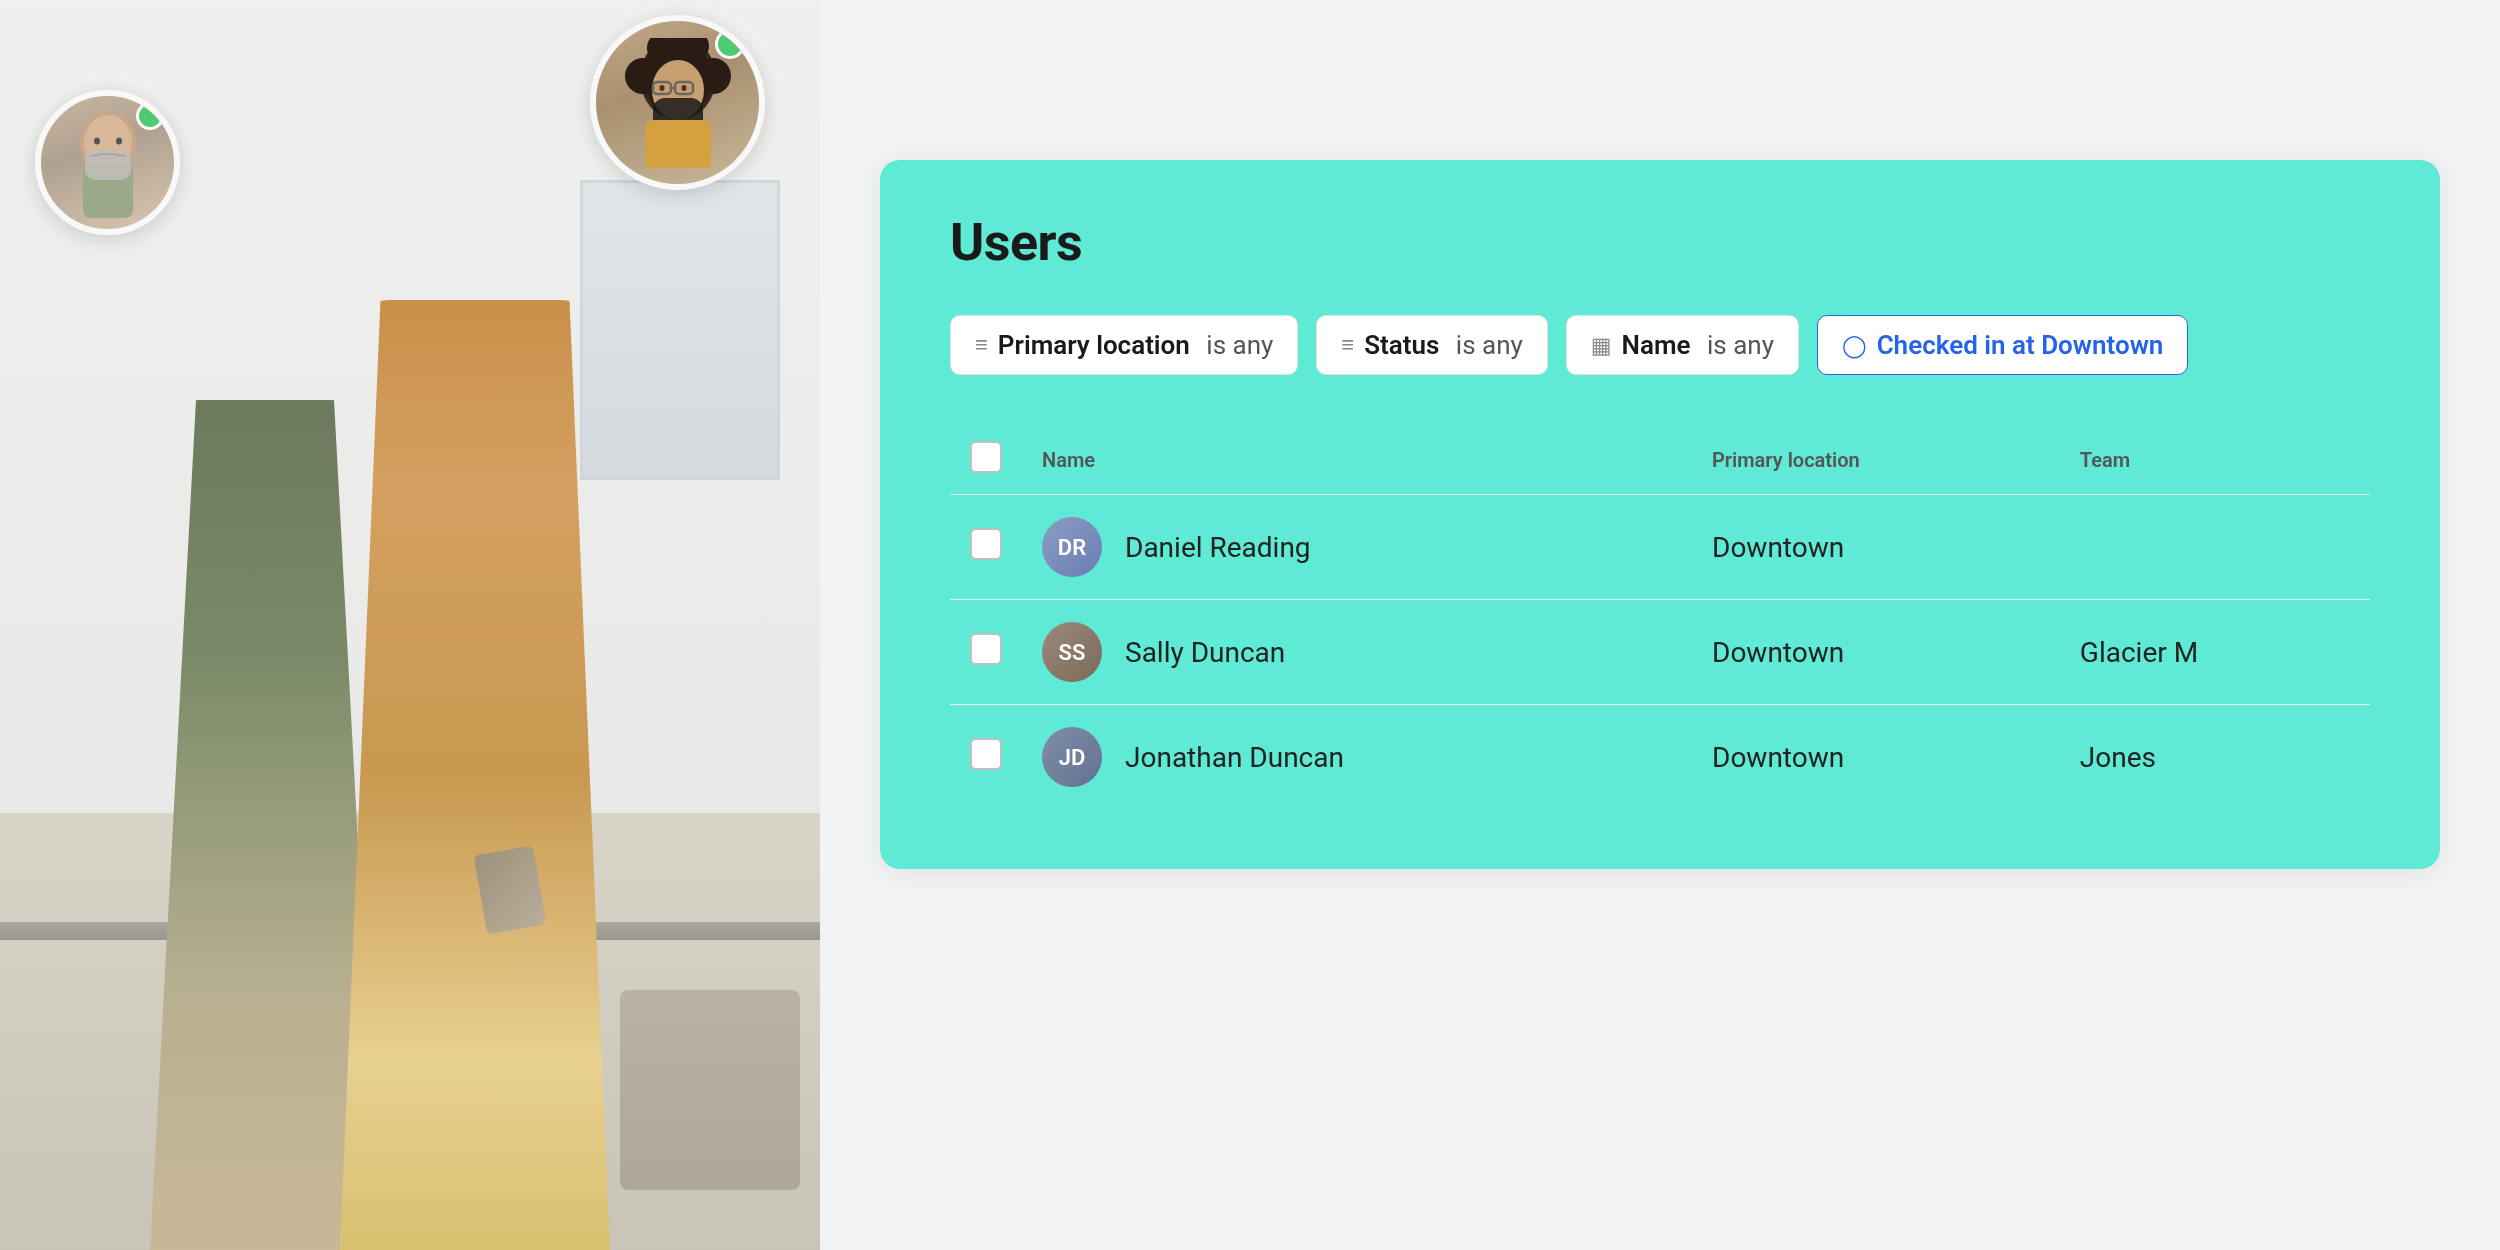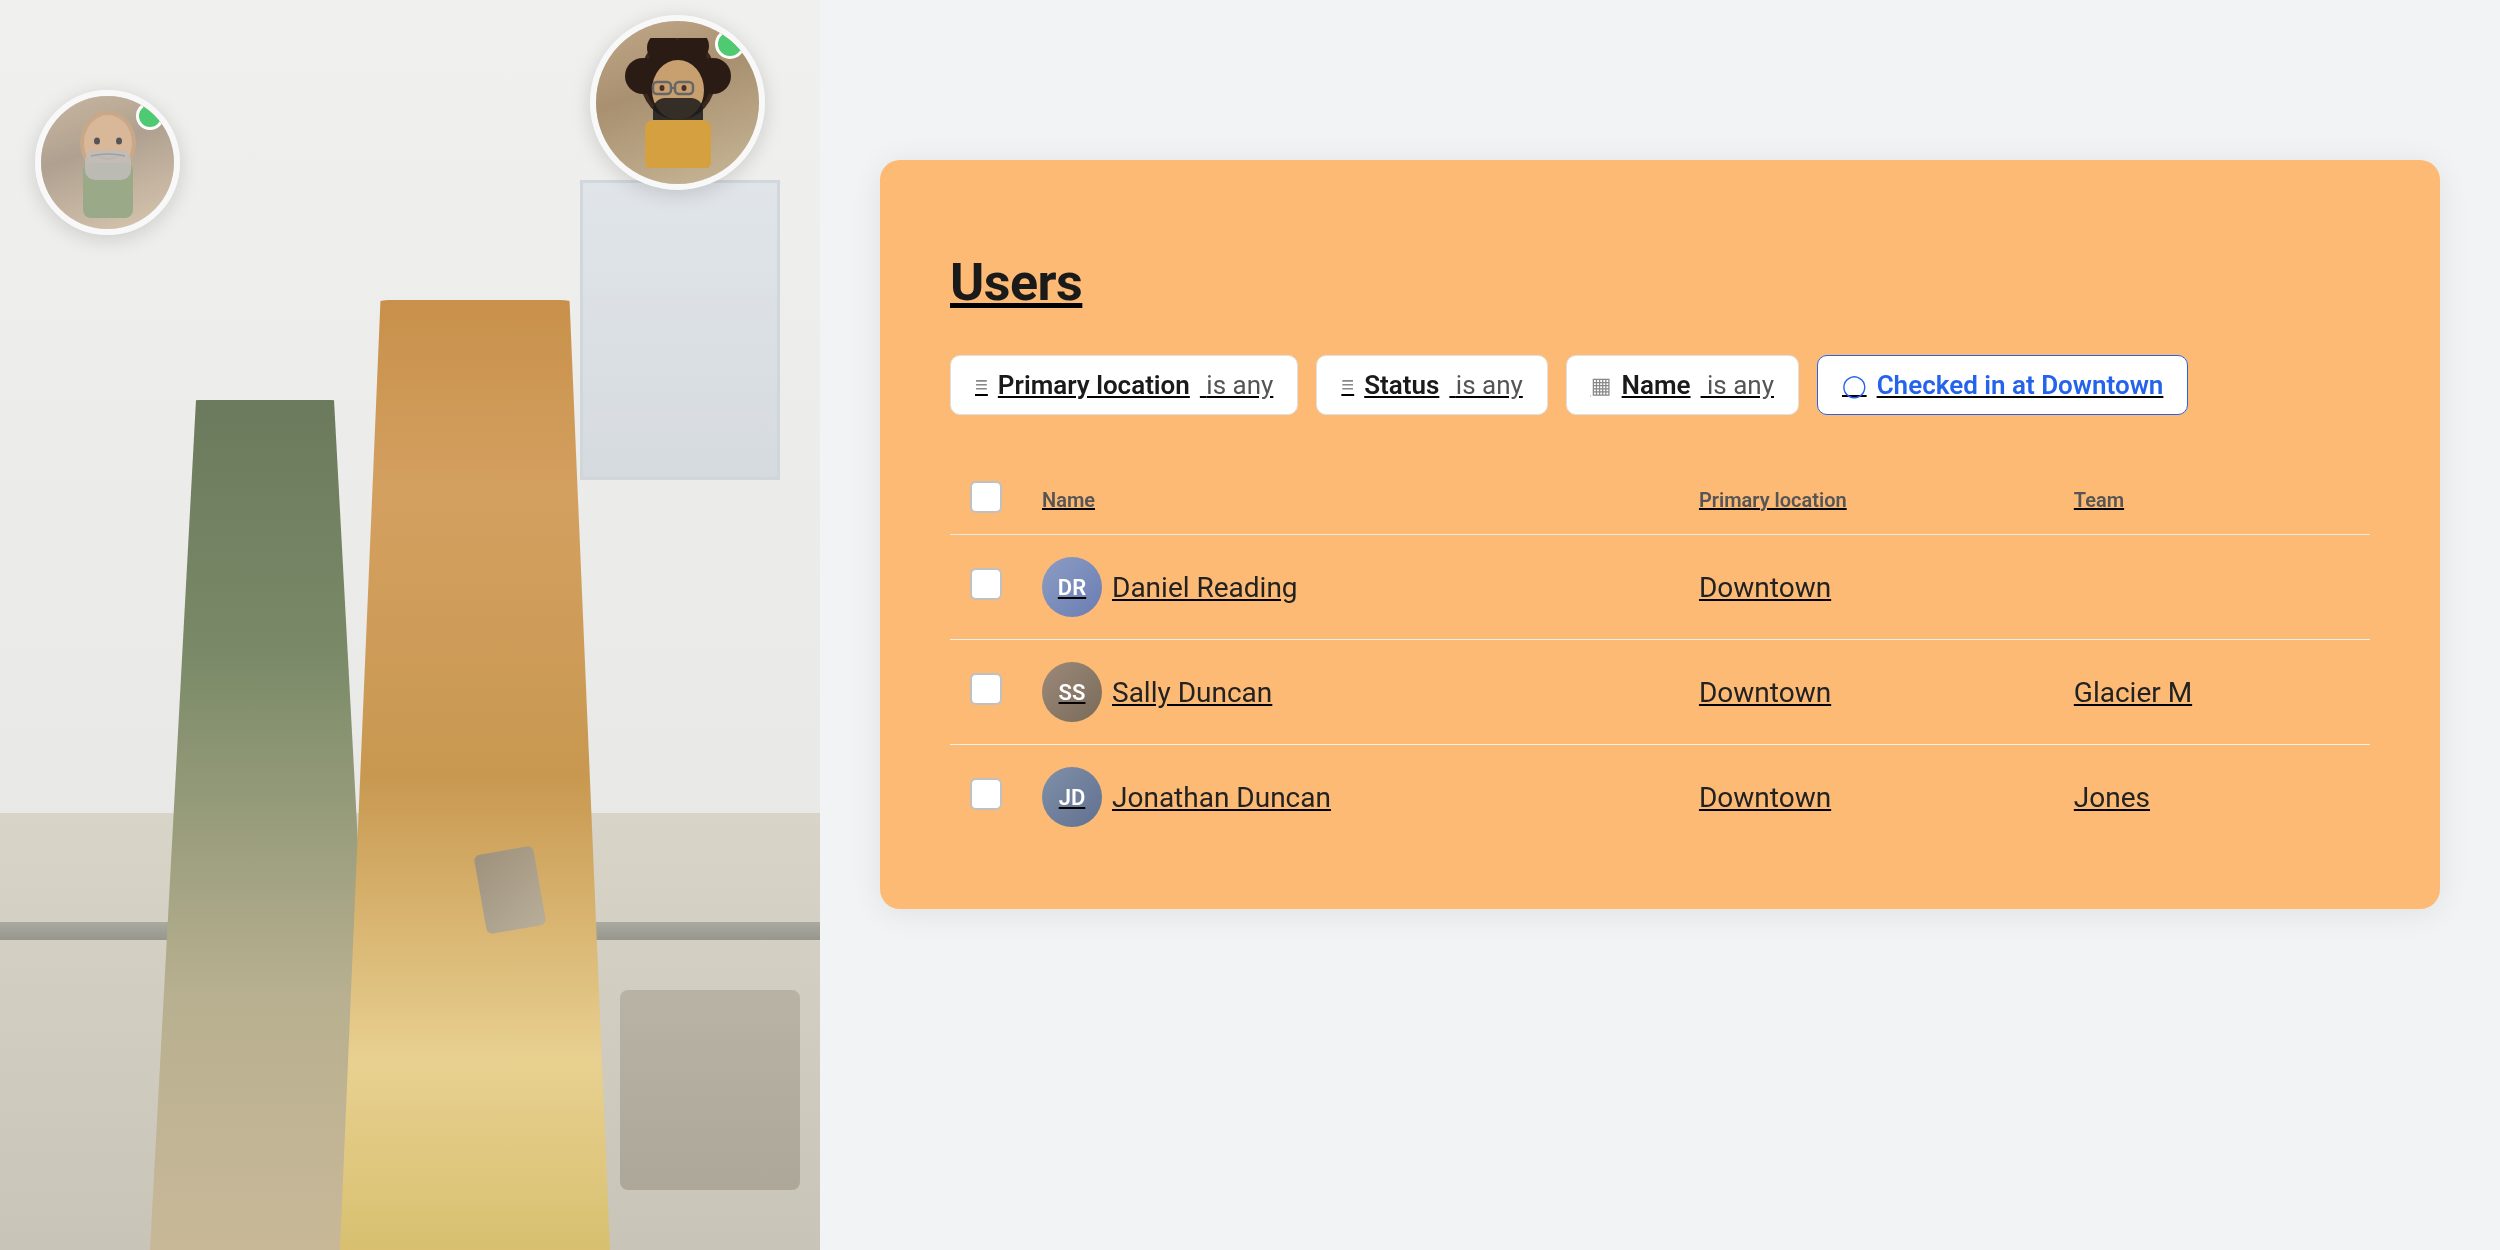--- a/index.html
+++ b/index.html
@@ -165,28 +165,27 @@
     .right-panel {
       flex: 1;
       background: #f2f3f5;
       display: flex;
       align-items: flex-start;
       justify-content: flex-start;
       padding: 160px 60px 60px 60px;
     }
 
     .users-card {
-      background: #fdba74;
+      background: #5eead4;
       border-radius: 20px;
       box-shadow: 0 4px 32px rgba(0,0,0,0.08);
       width: 100%;
       max-width: 1580px;
-      padding: 92px 70px 60px 70px;
+      padding: 52px 70px 60px 70px;
       overflow: hidden;
-      text-decoration: underline;
     }
 
     .card-title {
       font-size: 52px;
       font-weight: 700;
       color: #1a1a1a;
       margin-bottom: 42px;
       letter-spacing: -0.5px;
     }
 
@@ -286,21 +285,21 @@
       border-radius: 6px;
       display: inline-block;
       cursor: pointer;
       background: white;
       flex-shrink: 0;
     }
 
     .name-cell {
       display: flex;
       align-items: center;
-      gap: 10px;
+      gap: 23px;
     }
 
     .user-avatar {
       width: 60px;
       height: 60px;
       border-radius: 50%;
       overflow: hidden;
       flex-shrink: 0;
       display: flex;
       align-items: center;

